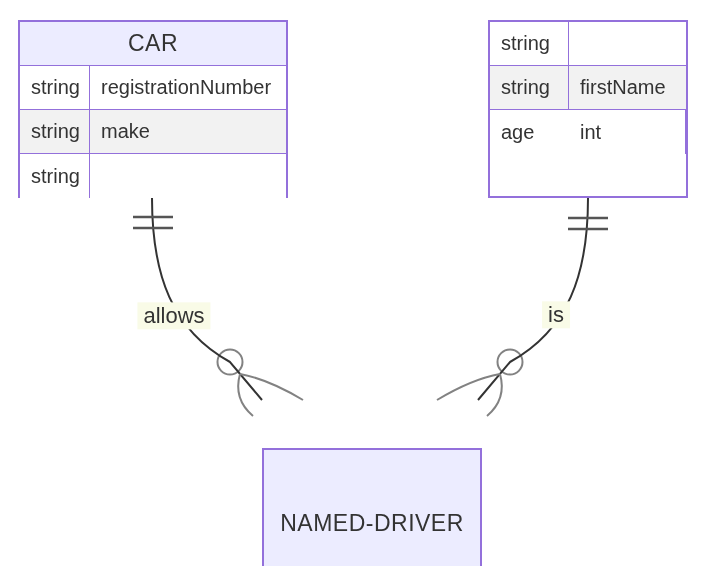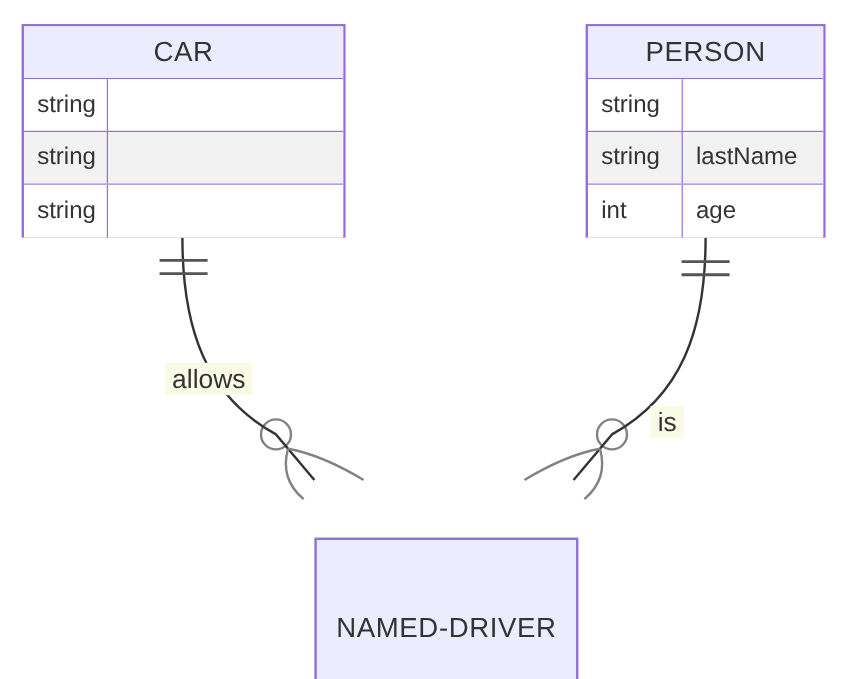--- a/index.html
+++ b/index.html
@@ -51,21 +51,21 @@
     display:flex;align-items:center;justify-content:center;
     font-size:23px;letter-spacing:.5px;margin-top:48px;
   }
 
   .edge-label{
     position:absolute;transform:translate(-50%,-50%);
     background:var(--label-bg);padding:1px 6px;font-size:22px;line-height:1.15;
     white-space:nowrap;
   }
   #label-allows{left:174px;top:316px;}
-  #label-is{left:556px;top:315px;margin-top:37px;}
+  #label-is{left:556px;top:315px;}
 </style>
 </head>
 <body>
 
 <div class="canvas">
 
   <svg class="edges" viewBox="0 0 708 566" aria-hidden="true">
 
     <circle cx="230" cy="362" r="12.5" fill="#ffffff" stroke="var(--marker)" stroke-width="2"></circle>
     <circle cx="510" cy="362" r="12.5" fill="#ffffff" stroke="var(--marker)" stroke-width="2"></circle>
@@ -79,41 +79,42 @@
     <path d="M240,374 Q233,399 253,416" fill="none" stroke="var(--marker)" stroke-width="2"></path>
     <path d="M240,374 Q268,379 303,400" fill="none" stroke="var(--marker)" stroke-width="2"></path>
     <path d="M500,374 Q507,399 487,416" fill="none" stroke="var(--marker)" stroke-width="2"></path>
     <path d="M500,374 Q472,379 437,400" fill="none" stroke="var(--marker)" stroke-width="2"></path>
   </svg>
 
   <div class="entity" id="car">
     <div class="entity-header">CAR</div>
     <div class="attr-row">
       <div class="attr-cell attr-type">string</div>
+      <div class="attr-cell">registrationNumber</div>
     </div>
     <div class="attr-row alt">
       <div class="attr-cell attr-type">string</div>
+      <div class="attr-cell">make</div>
     </div>
     <div class="attr-row">
       <div class="attr-cell attr-type">string</div>
     </div>
   </div>
 
   <div class="entity" id="person">
-    <div class="entity-header">PERSON</div>
     <div class="attr-row">
       <div class="attr-cell attr-type">string</div>
     </div>
     <div class="attr-row alt">
       <div class="attr-cell attr-type">string</div>
-      <div class="attr-cell">lastName</div>
+      <div class="attr-cell">firstName</div>
     </div>
     <div class="attr-row">
+      <div class="attr-cell">age</div>
       <div class="attr-cell attr-type">int</div>
-      <div class="attr-cell">age</div>
     </div>
   </div>
 
   <div class="plain-entity">
     <span>NAMED-DRIVER</span>
   </div>
 
   <div class="edge-label" id="label-allows">allows</div>
   <div class="edge-label" id="label-is">is</div>
 

